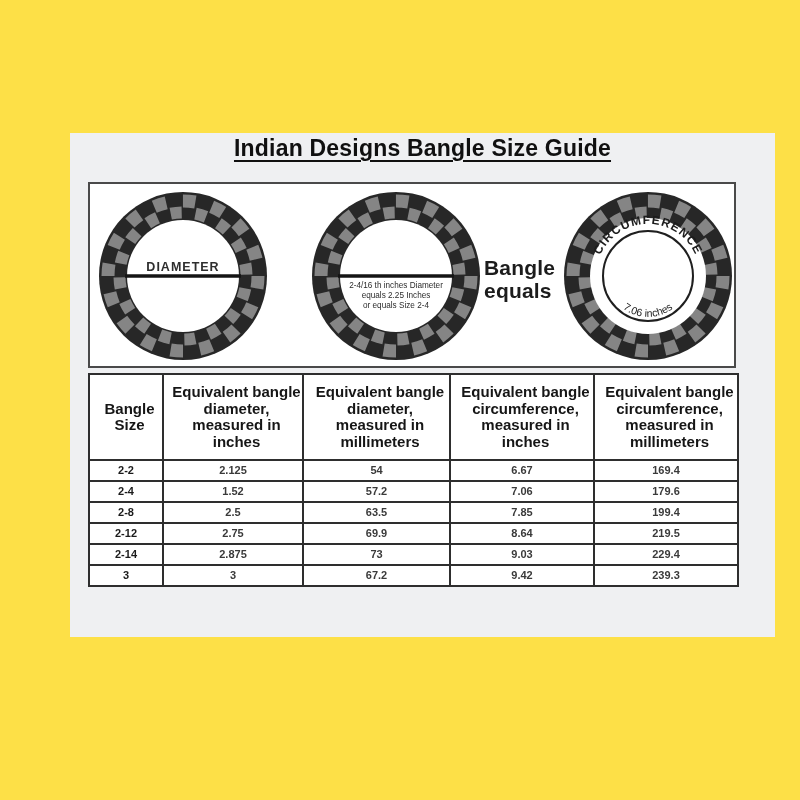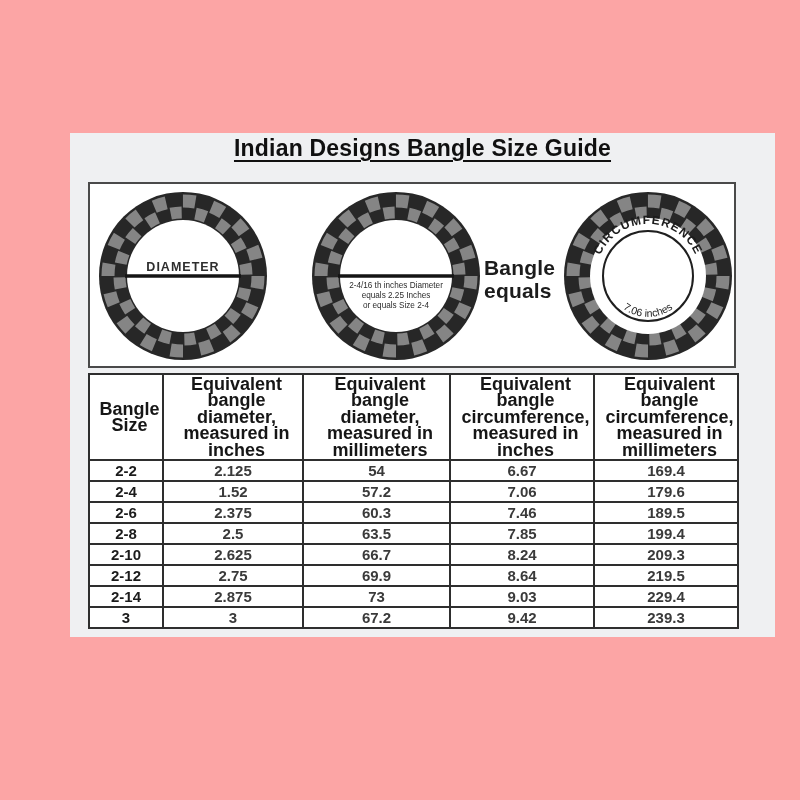--- a/index.html
+++ b/index.html
@@ -1,34 +1,34 @@
 <!DOCTYPE html>
 <html><head>
 <meta charset="utf-8">
 <style>
   html,body{margin:0;padding:0;background:#ffffff;}
-  .page{position:relative;width:800px;height:800px;background:#fca5a5;overflow:hidden;
+  .page{position:relative;width:800px;height:800px;background:#fde047;overflow:hidden;
         font-family:"Liberation Sans",sans-serif;}
   .container{position:absolute;left:70px;top:133px;width:705px;height:504px;background:#eff0f2;}
   .title{position:absolute;left:0;top:2px;width:100%;text-align:center;
          font-size:23px;font-weight:bold;color:#101010;letter-spacing:0.2px;}
   .title span{text-decoration:underline;text-decoration-thickness:2px;text-underline-offset:4px;}
   .illus{position:absolute;left:18px;top:49px;width:648px;height:186px;background:#ffffff;
          border:2px solid #4a4a4a;box-sizing:border-box;overflow:hidden;}
   .bangle{position:absolute;top:4px;}
   .bangle.b1{left:5px;}
   .bangle.b2{left:218px;}
   .bangle.b3{left:470px;}
   .equals{position:absolute;left:394px;top:72px;font-size:21px;font-weight:bold;
           color:#1c1c1c;line-height:1.1;letter-spacing:0.2px;}
   table.size-table{position:absolute;left:18px;top:240px;border-collapse:collapse;
           table-layout:fixed;background:#ffffff;}
   .size-table th,.size-table td{border:2px solid #2e2e2e;padding:0;text-align:center;vertical-align:middle;}
-  .size-table th{height:84px;font-size:18px;font-weight:bold;color:#161616;line-height:16.5px;padding-left:7px;}
-  .size-table td{height:19px;font-size:15px;font-weight:bold;color:#3a3a3a;line-height:1;}
+  .size-table th{height:84px;font-size:15px;font-weight:bold;color:#161616;line-height:16.5px;padding-left:7px;}
+  .size-table td{height:19px;font-size:11px;font-weight:bold;color:#3a3a3a;line-height:1;}
   .size-table td.size{color:#1b1b1b;}
 </style>
 </head>
 <body>
 
 <div class="page">
   <div class="container">
 
     <div class="title">
       <span>Indian Designs Bangle Size Guide</span>
@@ -129,39 +129,25 @@
           <td>169.4</td>
         </tr>
         <tr>
           <td class="size">2-4</td>
           <td>1.52</td>
           <td>57.2</td>
           <td>7.06</td>
           <td>179.6</td>
         </tr>
         <tr>
-          <td class="size">2-6</td>
-          <td>2.375</td>
-          <td>60.3</td>
-          <td>7.46</td>
-          <td>189.5</td>
-        </tr>
-        <tr>
           <td class="size">2-8</td>
           <td>2.5</td>
           <td>63.5</td>
           <td>7.85</td>
           <td>199.4</td>
-        </tr>
-        <tr>
-          <td class="size">2-10</td>
-          <td>2.625</td>
-          <td>66.7</td>
-          <td>8.24</td>
-          <td>209.3</td>
         </tr>
         <tr>
           <td class="size">2-12</td>
           <td>2.75</td>
           <td>69.9</td>
           <td>8.64</td>
           <td>219.5</td>
         </tr>
         <tr>
           <td class="size">2-14</td>

